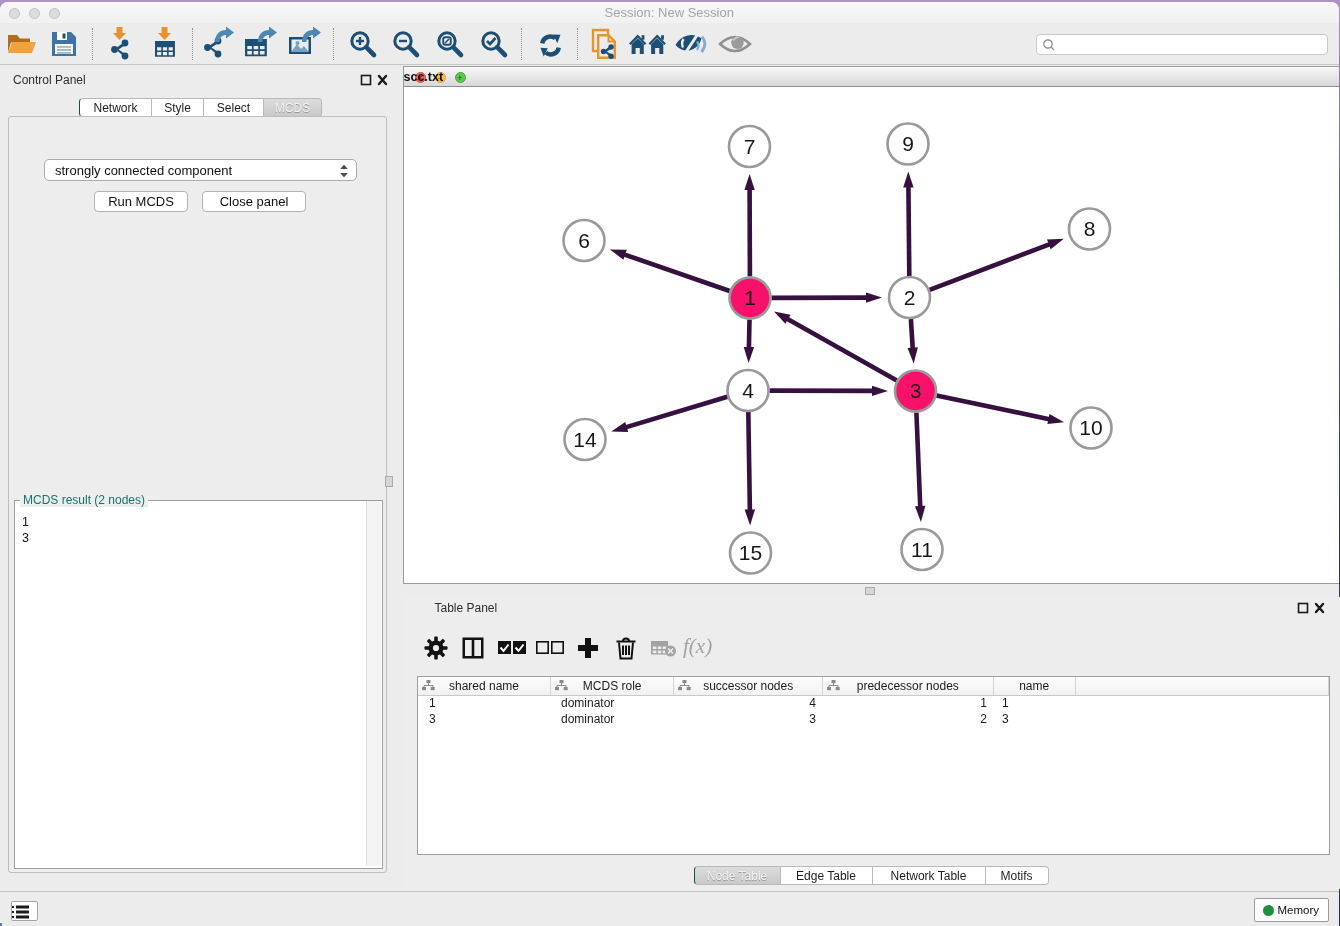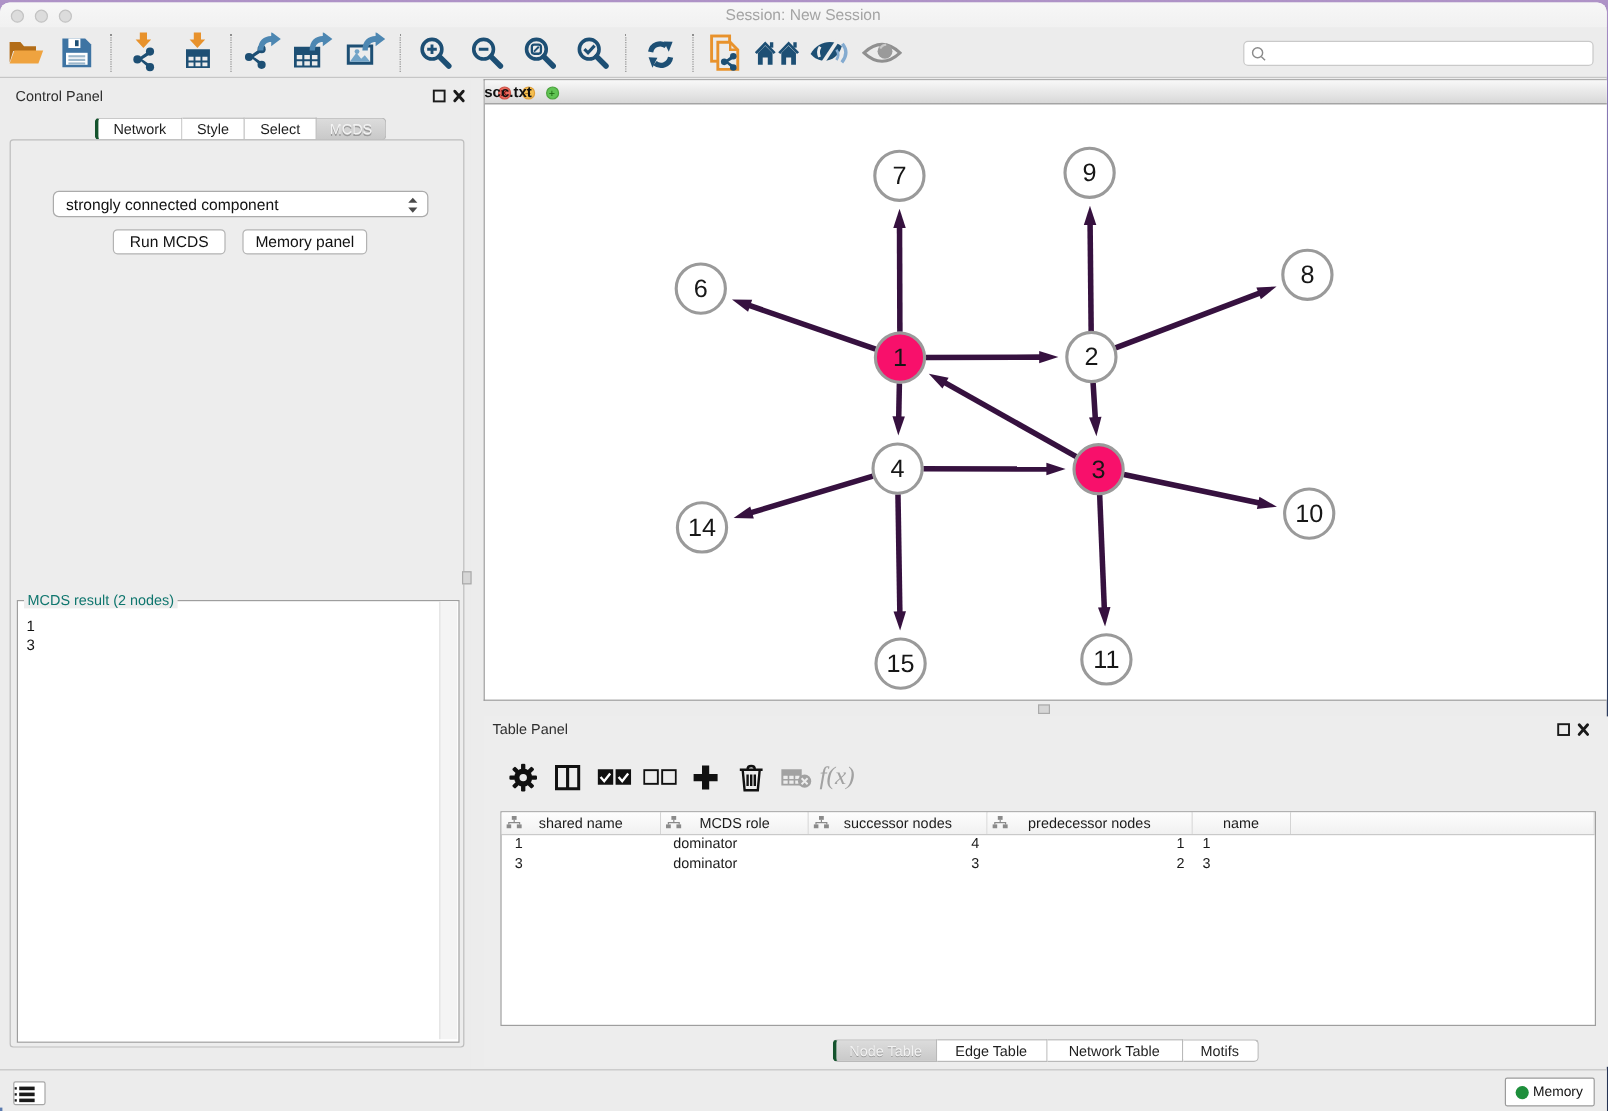--- a/index.html
+++ b/index.html
@@ -11,21 +11,21 @@
 .tl{position:absolute;top:6px;width:11px;height:11px;border-radius:50%;background:#dcdcdc;border:1px solid #c3c3c3;box-sizing:border-box;}
 #wtitle{position:absolute;top:3px;left:0;width:100%;text-align:center;font-size:13px;color:#a4a4a4;}
 #toolbar{position:absolute;left:0;top:21px;width:100%;height:41px;background:#ececec;border-bottom:1px solid #c6c6c6;}
 .sep{position:absolute;top:5px;height:32px;width:0;border-left:1px dotted #8f8f8f;}
 #searchbox{position:absolute;left:1036px;top:11px;width:290px;height:19px;background:#fff;border:1px solid #c9c9c9;border-radius:4px;}
 
 #cp{position:absolute;left:0;top:64px;width:392px;height:825px;background:#ececec;}
 .ptitle{font-size:12px;color:#2e2e2e;}
 .tabstrip{position:absolute;display:flex;}
 .tab{height:19px;line-height:19px;box-sizing:border-box;background:#fff;border:1px solid #b9b9b9;border-left:none;font-size:12px;color:#1e1e1e;text-align:center;padding:0 10px;}
-.tab.first{border-left:3px solid #14532d;border-radius:4px 0 0 4px;}
+.tab.first{border-left:1px solid #14532d;border-radius:4px 0 0 4px;}
 .tab.last{border-radius:0 4px 4px 0;}
 .tab.sel{background:linear-gradient(#dcdcdc,#c9c9c9);color:#f3f3f3;text-shadow:0 1px 0 #9a9a9a;}
 .btn{position:absolute;background:#fff;border:1px solid #b3b3b3;border-radius:4px;font-size:13px;color:#111;text-align:center;box-sizing:border-box;}
 
 #netwin{position:absolute;left:402.5px;top:64px;width:936px;height:517.5px;background:#fff;border:1px solid #9b9b9b;border-right:none;box-sizing:border-box;}
 #nettitle{position:absolute;left:0;top:0;width:100%;height:19px;background:linear-gradient(#f8f8f8,#d8d8d8);border-bottom:1px solid #8f8f8f;}
 .tl2{position:absolute;top:4.5px;width:11px;height:11px;border-radius:50%;box-sizing:border-box;font-size:9px;line-height:10px;text-align:center;}
 
 #tp{position:absolute;left:402.5px;top:595px;width:937.5px;height:292px;background:#ededed;}
 #tptable{position:absolute;left:14.5px;top:79px;width:913px;height:179px;background:#fff;border:1px solid #9e9e9e;box-sizing:border-box;}
@@ -196,21 +196,21 @@
   </div>
   <div class="abs" style="left:8px;top:49.5px;width:377px;height:755px;border:1px solid #bdbdbd;background:#ededed;border-radius:3px;"></div>
   <div class="abs" style="left:44px;top:93px;width:313px;height:22px;background:#fff;border:1px solid #ababab;border-radius:5px;box-sizing:border-box;">
     <div class="abs" style="left:10px;top:3px;font-size:13px;color:#111;">strongly connected component</div>
     <svg class="abs" style="right:7px;top:3.5px;" width="10" height="14" viewBox="0 0 10 14">
           <path d="M1.2 5 L5 0.8 L8.8 5 Z" fill="#4a4a4a"></path>
           <path d="M1.2 9 L5 13.2 L8.8 9 Z" fill="#4a4a4a"></path>
         </svg>
   </div>
   <div class="btn" style="left:94px;top:125px;width:94px;height:21px;line-height:20px;">Run MCDS</div>
-  <div class="btn" style="left:202px;top:125px;width:104px;height:21px;line-height:20px;">Memory panel</div>
+  <div class="btn" style="left:202px;top:125px;width:104px;height:21px;line-height:20px;">Close panel</div>
 
   <div class="abs" style="left:14px;top:434px;width:367px;height:367px;border:1px solid #9e9e9e;background:#fff;"></div>
   <div class="abs" style="left:20px;top:427px;background:#ededed;padding:0 3px;font-size:12px;color:#0f766e;">MCDS result (2 nodes)</div>
   <div class="abs" style="left:366px;top:435px;width:14px;height:365px;background:#f4f4f4;border-left:1px solid #e2e2e2;"></div>
   <div class="abs" style="left:22px;top:448px;font-size:12.5px;color:#111;line-height:16px;">1<br>3</div>
  </div>
 
  <div class="abs" style="left:385px;top:474px;width:6px;height:9px;background:#d6d6d6;border:1px solid #aaa;"></div>
  <div class="abs" style="left:864.5px;top:585px;width:8px;height:6px;background:#d6d6d6;border:1px solid #aaa;"></div>
  <div id="netwin">
@@ -274,21 +274,21 @@
         <circle cx="519.0" cy="462.5" r="20.5" fill="#ffffff" stroke="#9a9a9a" stroke-width="2.6"></circle>
         <text x="519.0" y="469.5" text-anchor="middle">11</text>
         <circle cx="182.0" cy="352.5" r="20.5" fill="#ffffff" stroke="#9a9a9a" stroke-width="2.6"></circle>
         <text x="182.0" y="359.5" text-anchor="middle">14</text>
         <circle cx="347.5" cy="466.0" r="20.5" fill="#ffffff" stroke="#9a9a9a" stroke-width="2.6"></circle>
         <text x="347.5" y="473.0" text-anchor="middle">15</text>
       </g>
     </svg>
 
  <div id="tp">
-  <div class="ptitle abs" style="left:8px;top:4px;">Table Panel</div>
+  <div class="ptitle abs" style="left:32px;top:4px;">Table Panel</div>
   <svg class="abs" style="left:894px;top:5px;" width="28" height="12" viewBox="0 0 28 12">
         <rect x="1.5" y="1.5" width="9" height="9" fill="none" stroke="#1a1a1a" stroke-width="1.6"></rect>
         <path d="M19 2 L26 10 M26 2 L19 10" stroke="#1a1a1a" stroke-width="2.4" stroke-linecap="round" fill="none"></path>
       </svg>
   <svg class="icon" style="left:21.5px;top:41.0px;" width="24" height="24" viewBox="0 0 24 24">
         <g fill="#111111">
           <circle cx="12" cy="12" r="7.6"></circle>
           <rect x="10.2" y="0.5" width="3.6" height="5" rx="1" transform="rotate(0 12 12)"></rect>
           <rect x="10.2" y="0.5" width="3.6" height="5" rx="1" transform="rotate(45 12 12)"></rect>
           <rect x="10.2" y="0.5" width="3.6" height="5" rx="1" transform="rotate(90 12 12)"></rect>

